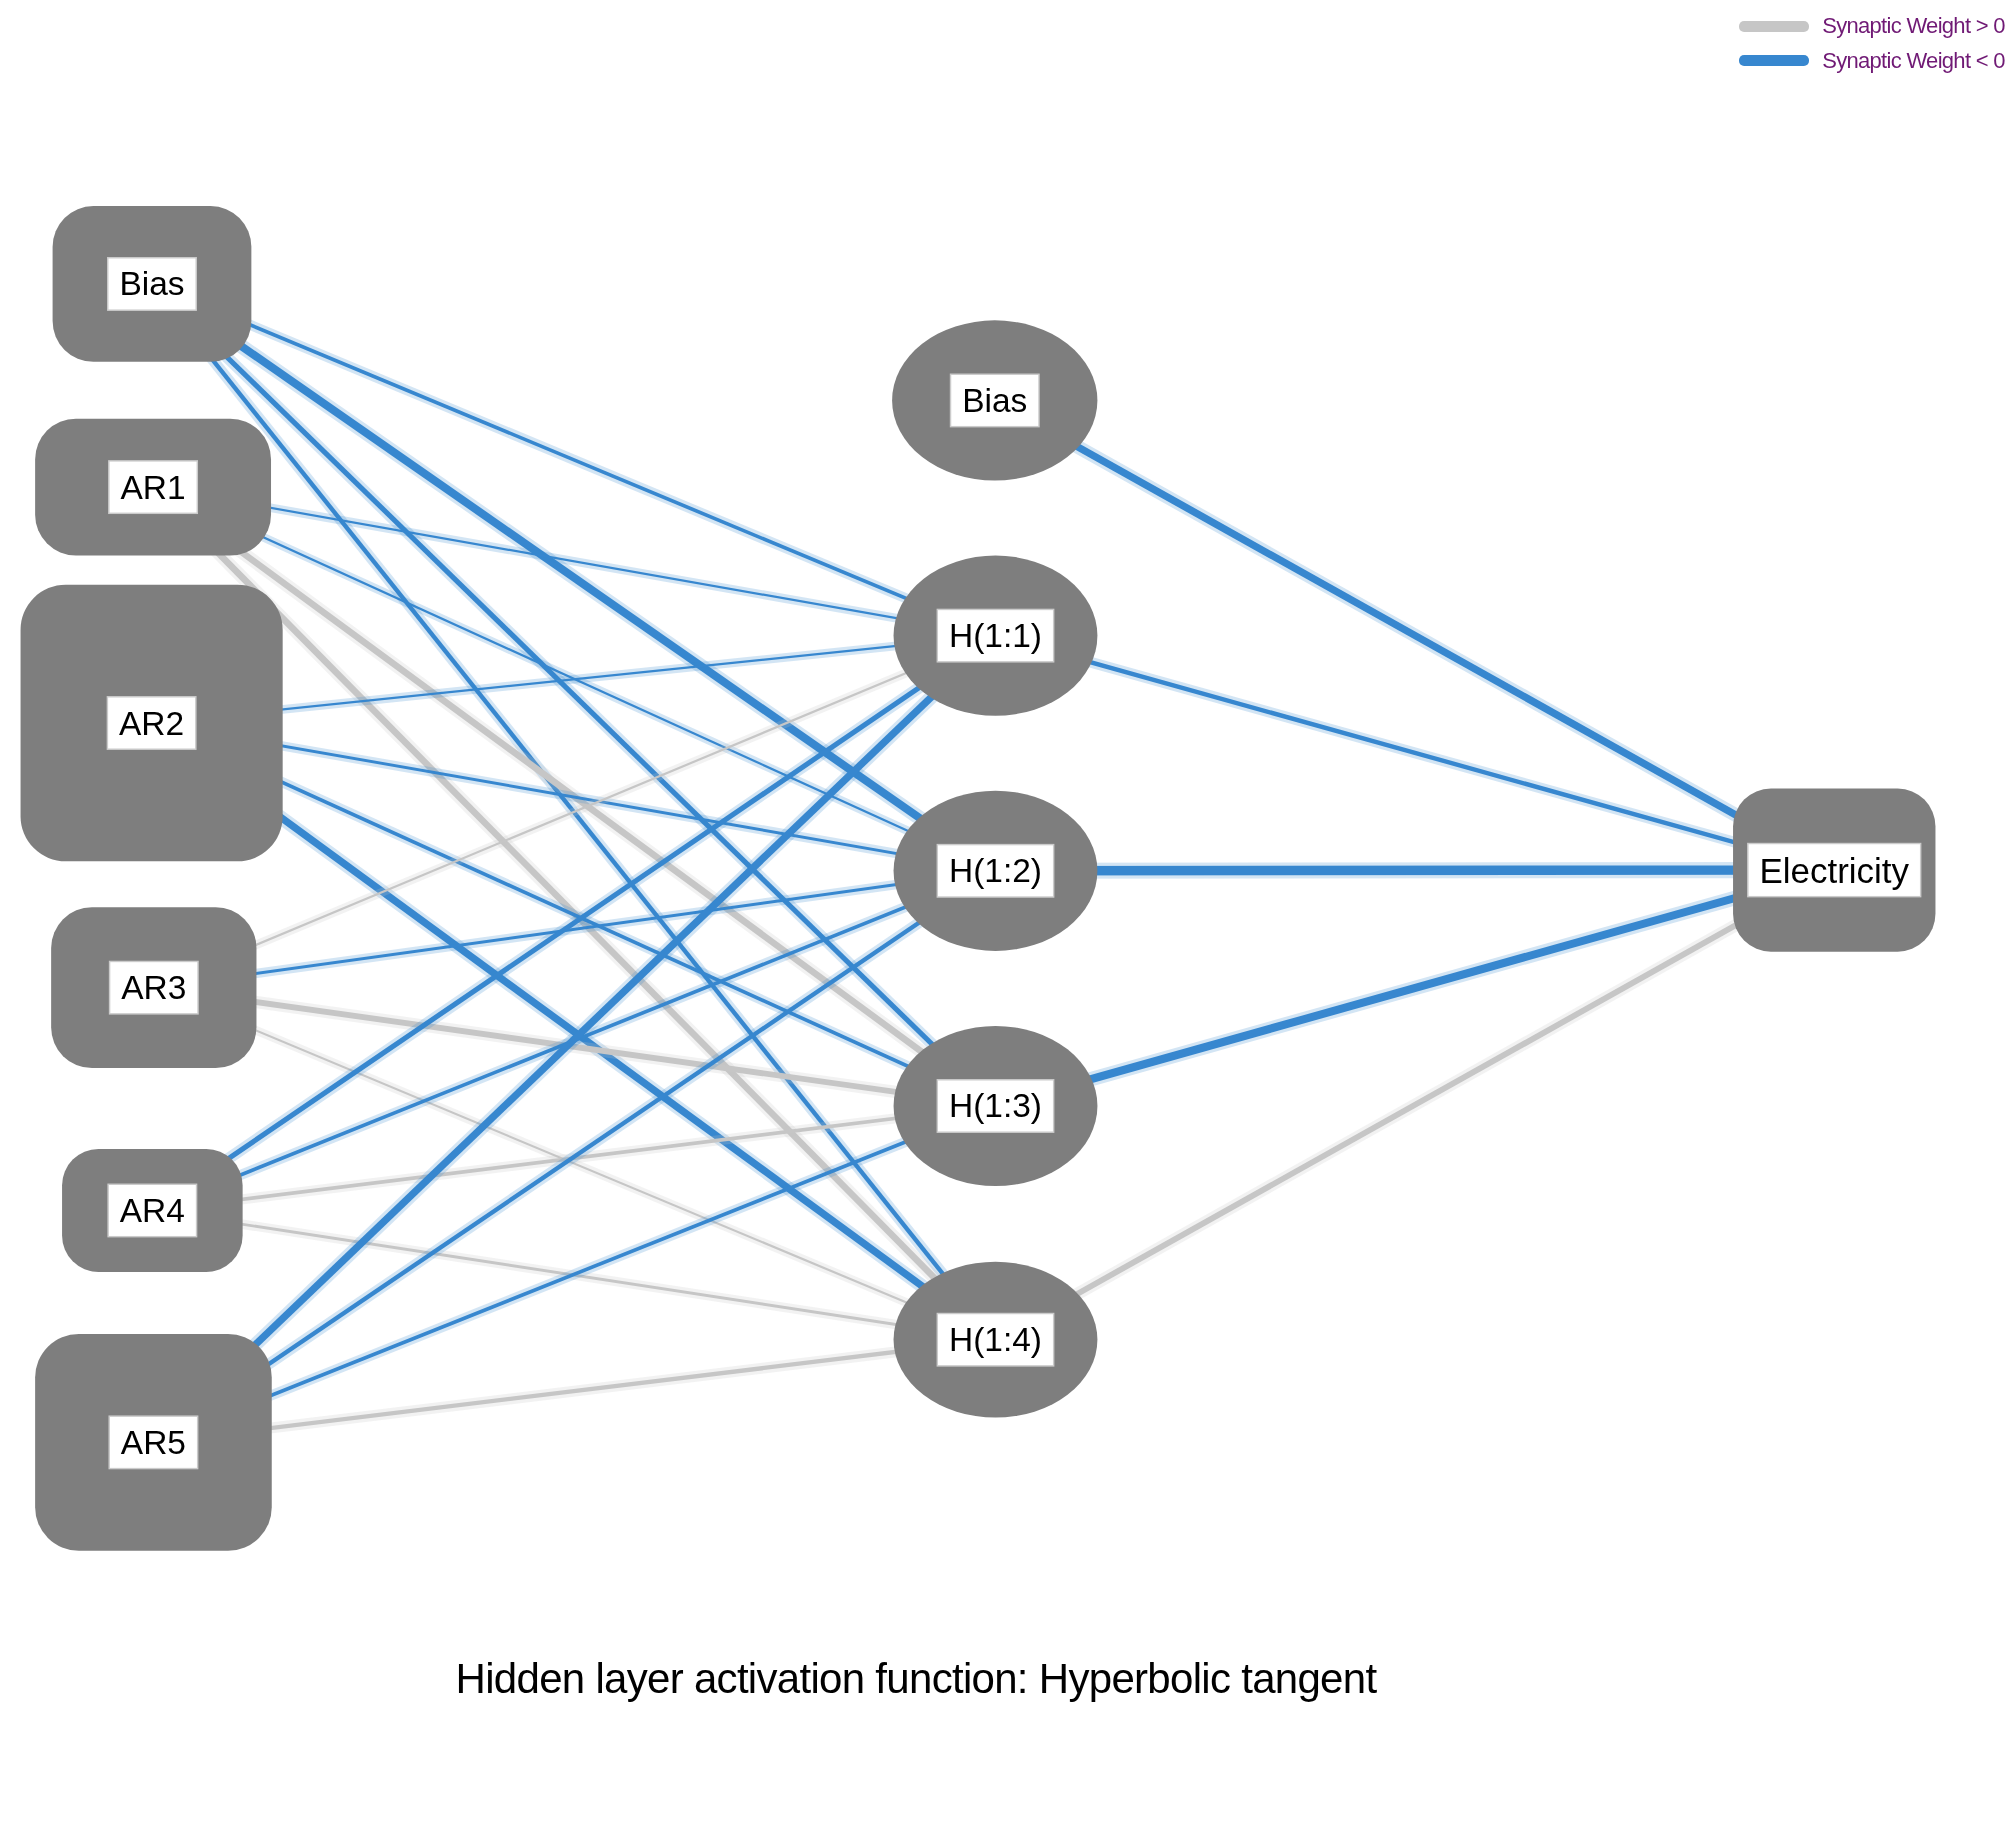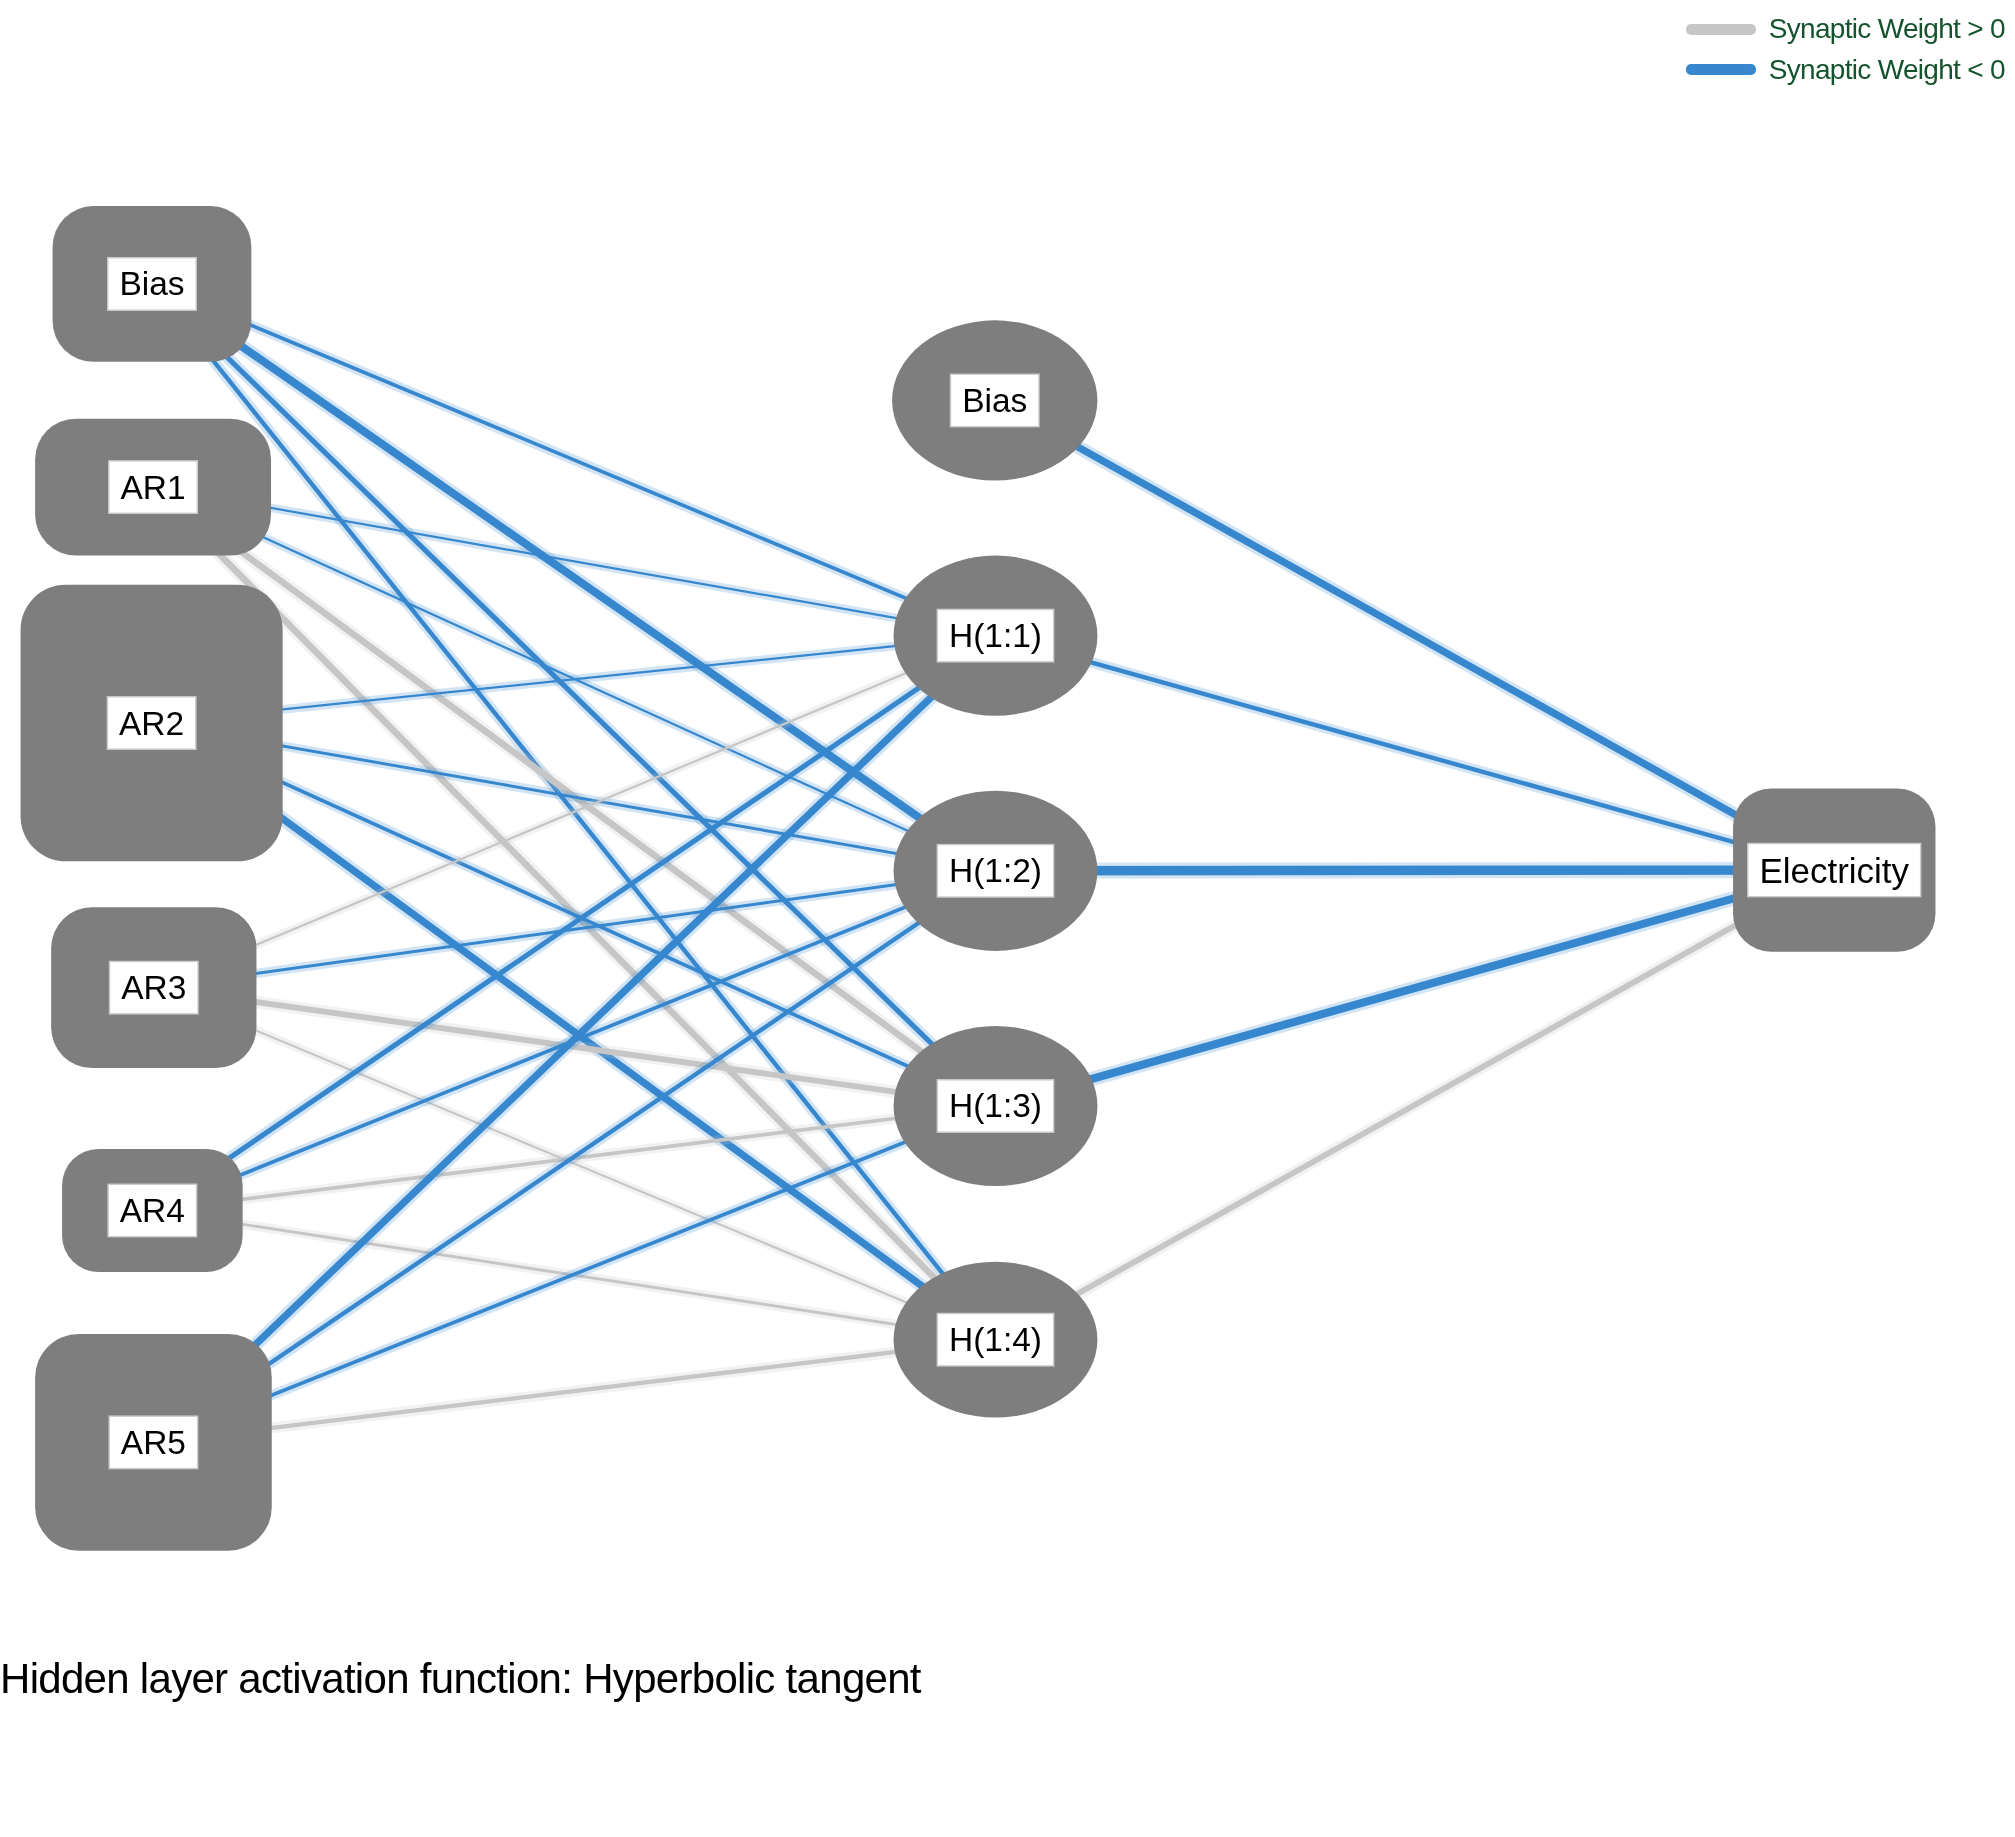--- a/index.html
+++ b/index.html
@@ -35,30 +35,30 @@
     align-items: center;
     justify-content: flex-end;
     gap: 13px;
   }
   .legend-swatch {
     width: 70px;
     height: 11px;
     border-radius: 5.1px;
   }
   .legend-label {
-    font-size: 28px;
-    color: #14532d;
+    font-size: 22px;
+    color: #701a75;
     letter-spacing: -0.7px;
     white-space: nowrap;
   }
   .footer {
     position: absolute;
     left: 0;
     width: 1832px;
-    text-align: left;
+    text-align: center;
     color: #000000;
     font-size: 42px;
     letter-spacing: -0.7px;
   }
   #footer-line1 { top: 1655px; }
   #footer-line2 { top: 1739px; }
 </style>
 </head>
 <body>
 

